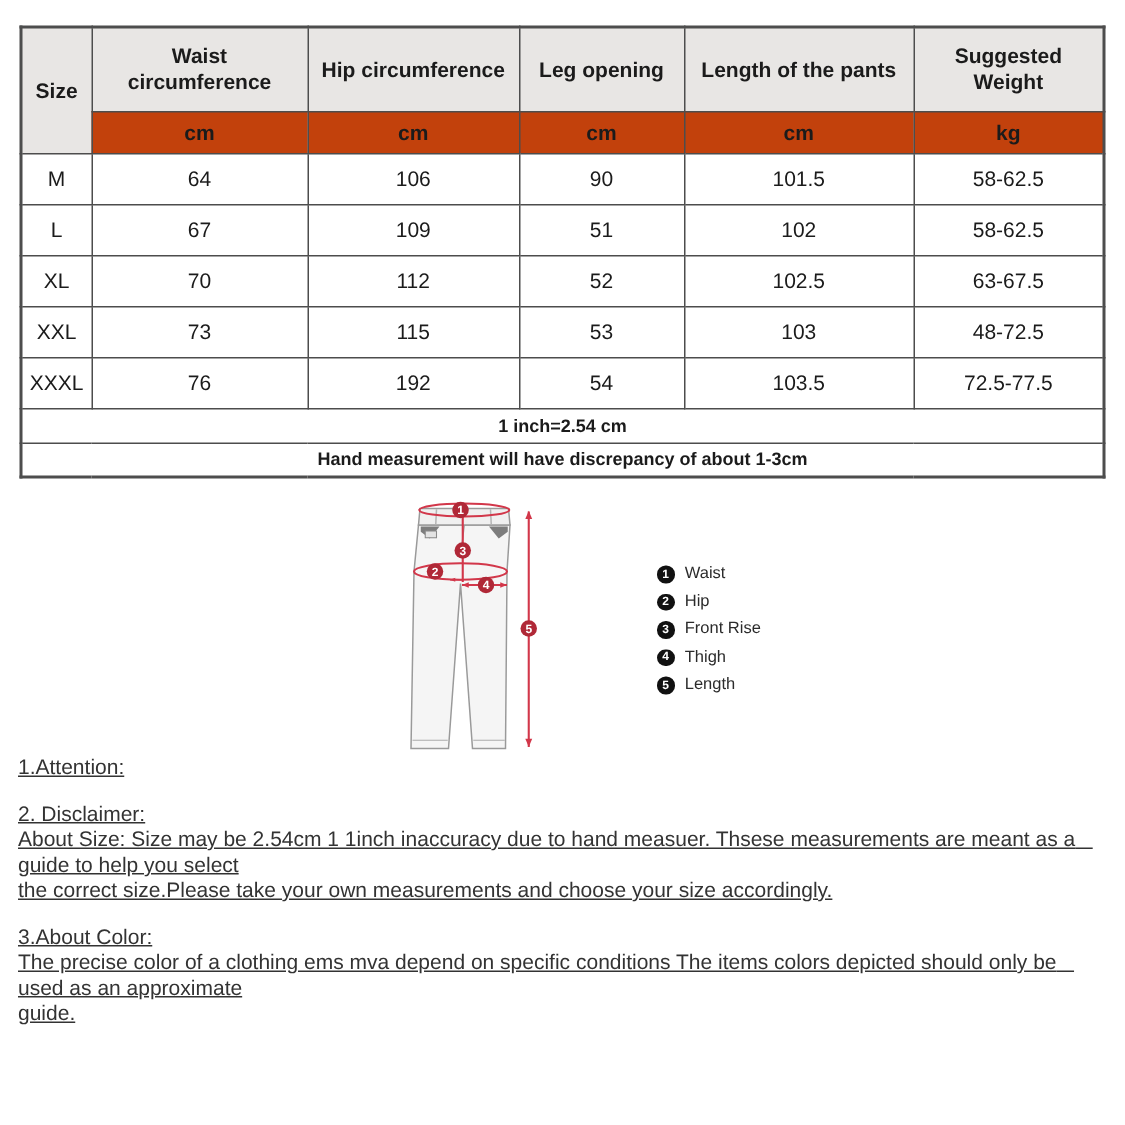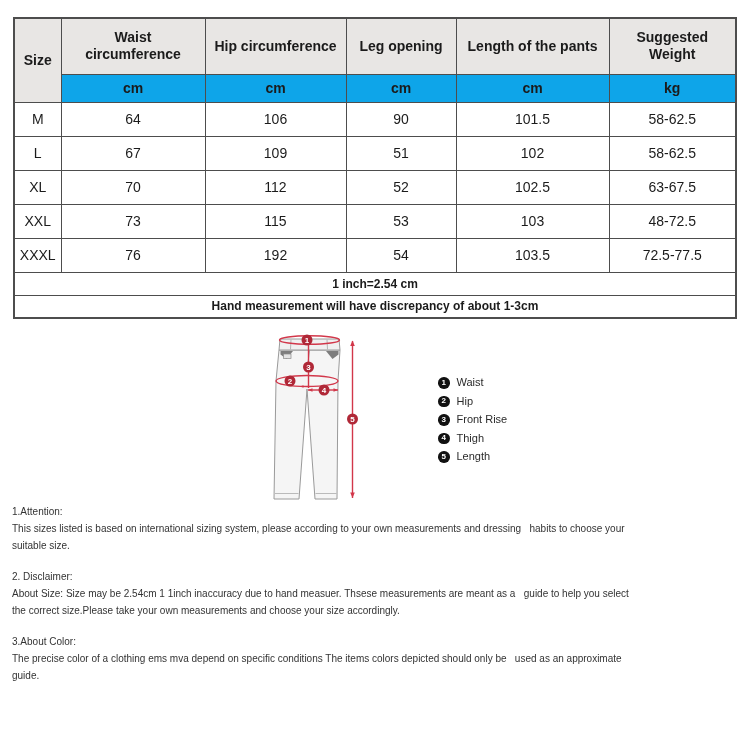--- a/index.html
+++ b/index.html
@@ -8,37 +8,37 @@
   .page { position:relative; width:750px; height:750px; background:#fff; overflow:hidden; }
 
   
   table.size-chart { border-collapse:collapse; table-layout:fixed; width:723px;
     margin:17px 0 0 13px; border:2px solid #4d4d4d; }
   table.size-chart th, table.size-chart td {
     border:1px solid #4d4d4d; text-align:center; vertical-align:middle;
     color:#1b1b1b; padding:0 2px; }
   tr.hdr th { height:56px; font-size:14px; font-weight:bold;
     background:#e8e6e4; white-space:pre-line; line-height:1.25; }
-  tr.units th { height:28px; font-size:14px; font-weight:bold; background:#0ea5e9; }
+  tr.units th { height:28px; font-size:14px; font-weight:bold; background:#c2410c; }
   tr.data td { height:34px; font-size:14px; font-weight:normal; }
   tr.note td { height:23px; font-size:12px; font-weight:bold; }
 
   
   .pants-svg { position:absolute; left:253px; top:329px; }
   .legend { position:absolute; left:438px; top:377px; }
   .legend-item { display:flex; align-items:center; margin-bottom:7px; height:11.5px; }
   .legend-badge { display:inline-flex; align-items:center; justify-content:center;
     width:11.5px; height:11.5px; border-radius:50%; background:#111;
     color:#fff; font-size:8px; font-weight:bold; line-height:1; flex:0 0 11.5px; }
   .legend-label { margin-left:7px; font-size:11px; color:#2b2b2b; line-height:11px; }
   .marker-num { font-size:8px; font-weight:bold; fill:#ffffff; text-anchor:middle; }
 
   
   .notes { position:absolute; left:12px; top:503px; width:728px;
-    font-size:10px; line-height:17px; color:#333; }
+    font-size:14px; line-height:17px; color:#333;text-decoration:underline; }
   .note-section { margin-bottom:14px; }
   .note-heading { white-space:pre-wrap; }
   .note-body { white-space:pre-wrap; }
 </style>
 </head>
 <body>
 
 <div class="page">
 
   <table class="size-chart">
@@ -181,22 +181,20 @@
     </div>
     <div class="legend-item">
       <span class="legend-badge">5</span>
       <span class="legend-label">Length</span>
     </div>
   </div>
 
   <div class="notes">
     <div class="note-section">
       <div class="note-heading">1.Attention:</div>
-      <div class="note-body">This sizes listed is based on international sizing system, please according to your own measurements and dressing   habits to choose your
-suitable size.</div>
     </div>
     <div class="note-section">
       <div class="note-heading">2. Disclaimer:</div>
       <div class="note-body">About Size: Size may be 2.54cm 1 1inch inaccuracy due to hand measuer. Thsese measurements are meant as a   guide to help you select
 the correct size.Please take your own measurements and choose your size accordingly.</div>
     </div>
     <div class="note-section">
       <div class="note-heading">3.About Color:</div>
       <div class="note-body">The precise color of a clothing ems mva depend on specific conditions The items colors depicted should only be   used as an approximate
 guide.</div>

